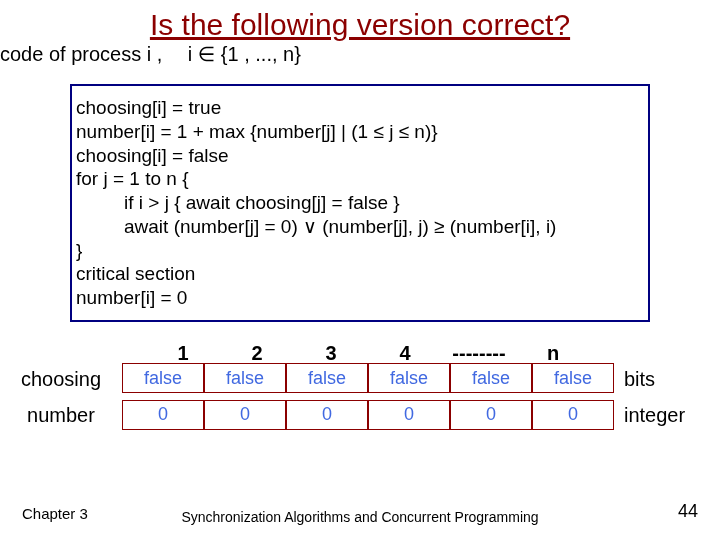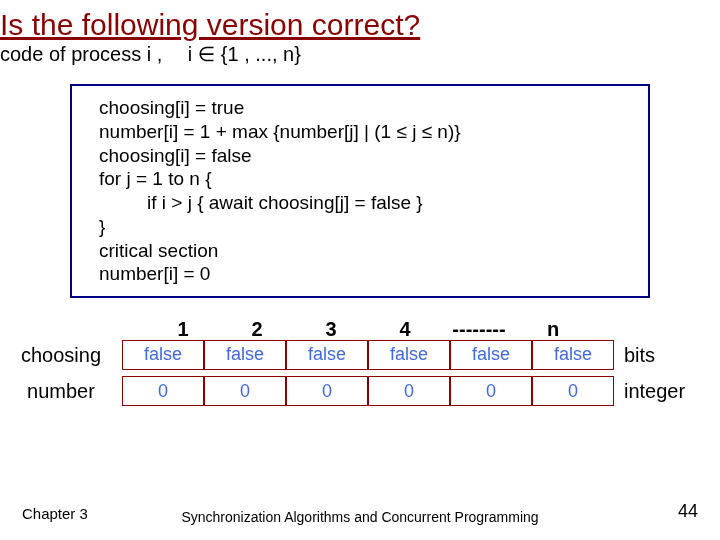--- a/index.html
+++ b/index.html
@@ -6,35 +6,36 @@
     margin: 0;
     padding: 0;
     width: 720px;
     height: 540px;
     background: #fff;
     font-family: "Comic Sans MS", cursive, sans-serif;
     position: relative;
     overflow: hidden;
   }
   .title {
+    text-align: center;
     font-size: 30px;
     color: #8B0000;
     text-decoration: underline;
     margin-top: 8px;
     font-weight: normal;
   }
   .subtitle {
     font-size: 20px;
     color: #000;
     margin-top: 0px;
   }
   .codebox {
     margin: 18px 70px 0 70px;
     border: 2px solid #000080;
-    padding: 10px 27px;
+    padding: 10px 4px;
     font-size: 19px;
     line-height: 1.25;
     color: #000;
   }
   .indent { margin-left: 48px; }
 
   .arrays-wrap {
     margin: 20px 0 0 0;
     display: flex;
     flex-direction: column;
@@ -103,20 +104,21 @@
 
 <div class="title">Is the following version correct?</div>
 <div class="subtitle">code of process i ,  i ∈ {1 , ..., n}</div>
 
 <div class="codebox">
   <div>choosing[i] = true</div>
   <div>number[i] = 1 + max {number[j] | (1 ≤ j ≤ n)}</div>
   <div>choosing[i] = false</div>
   <div>for j = 1 to n {</div>
   <div class="indent">if i &gt; j { await choosing[j] = false }</div>
+  <div class="indent">await (number[j] = 0) ∨ (number[j], j) ≥ (number[i], i)</div>
   <div>}</div>
   <div>critical section</div>
   <div>number[i] = 0</div>
 </div>
 
 <div class="arrays-wrap">
   <div class="head-row">
     <div class="rowlabel"></div>
     <div class="head">1</div>
     <div class="head">2</div>

